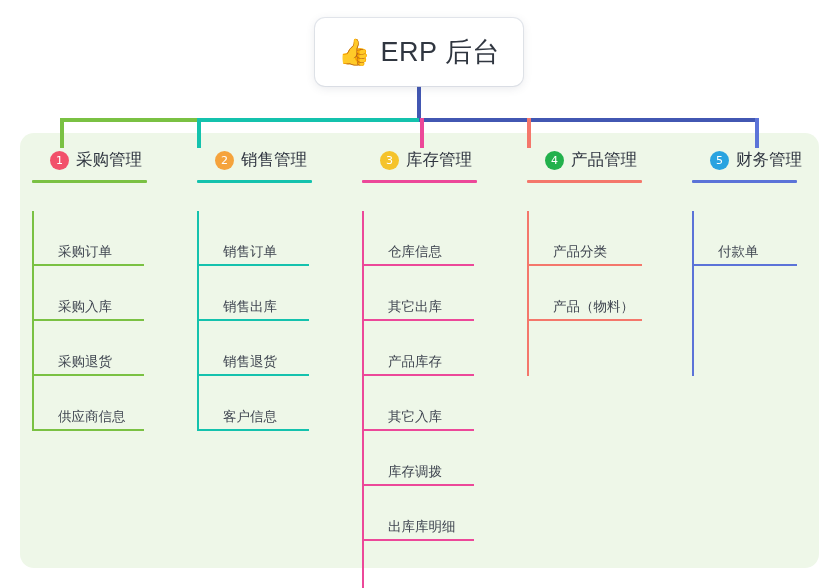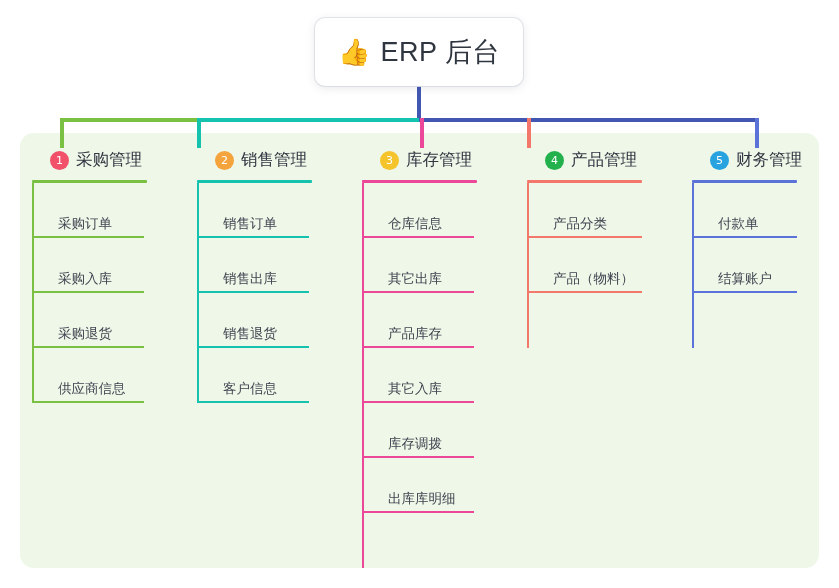--- a/index.html
+++ b/index.html
@@ -94,21 +94,21 @@
     font-size: 16.5px;
     color: #2f3540;
     white-space: nowrap;
   }
   .head-rule {
     height: 3px;
     border-radius: 1px;
     margin-top: 7px;
   }
 
-  .items { position: relative; }
+  .items { position: relative; margin-top: 28px; }
   .spine {
     position: absolute;
     left: 0;
     top: 0;
     width: 2px;
   }
   .leaf {
     position: relative;
     height: 55px;
     box-sizing: border-box;
@@ -263,20 +263,16 @@
           <span class="badge" style="background: rgb(41, 163, 224);">5</span>
           <span class="col-title">财务管理</span>
         </div>
         <div class="head-rule" style="background: rgb(91, 115, 216); width: 105px;"></div>
         <div class="items">
           <div class="spine" style="background: rgb(91, 115, 216); height: 165px;"></div>
           <div class="leaf">
             <span class="leaf-label">付款单</span>
             <div class="leaf-rule" style="background: rgb(91, 115, 216); width: 105px;"></div>
           </div>
-          <div class="leaf">
-            <span class="leaf-label">结算账户</span>
-            <div class="leaf-rule" style="background: rgb(91, 115, 216); width: 105px;"></div>
-          </div>
         </div>
       </div>
     </div>
 </div>
 
 </body></html>

